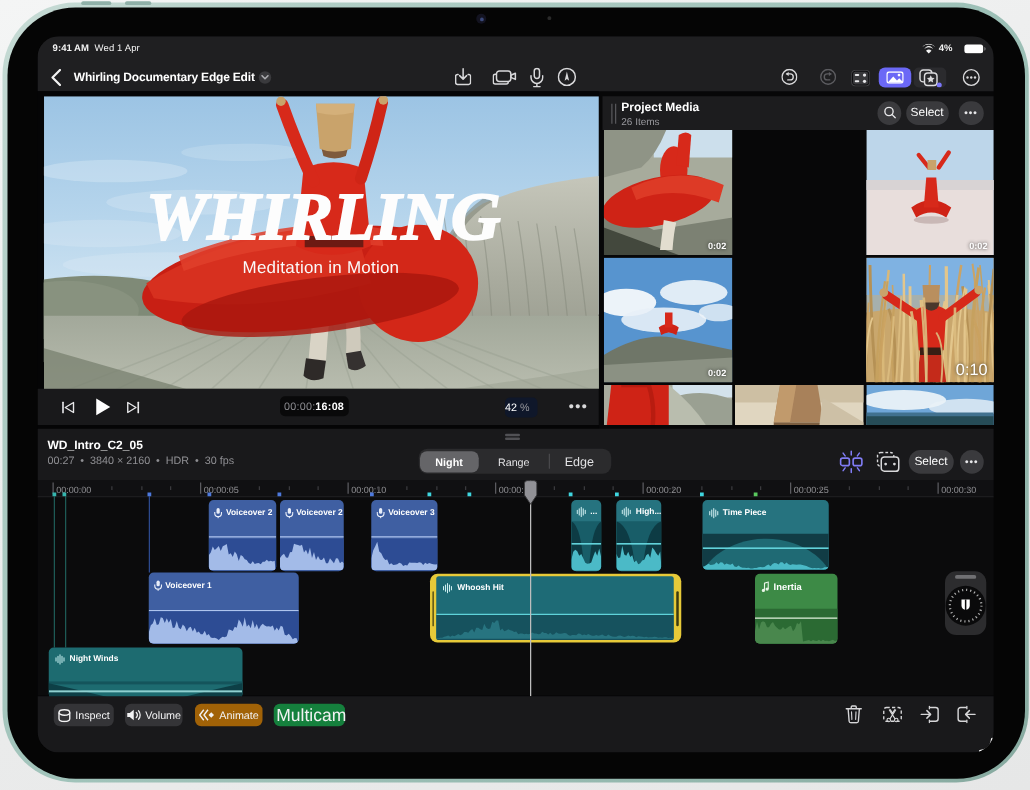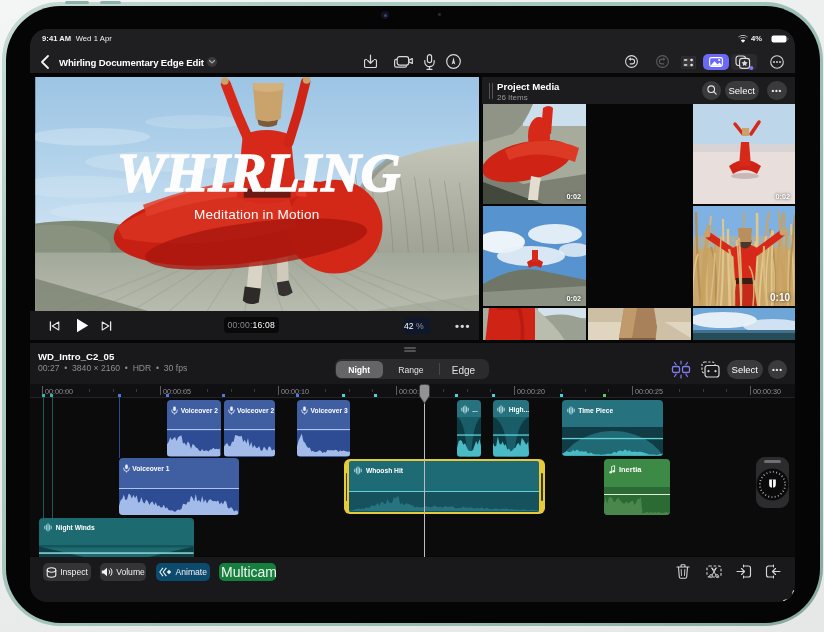--- a/index.html
+++ b/index.html
@@ -185,21 +185,21 @@
 <path d="M1.4 0.8 v8.4" stroke="#e8e8ea" stroke-width="1.3" stroke-linecap="round"></path>
 <path d="M9.8 1 L3.2 5 L9.8 9 Z" fill="none" stroke="#e8e8ea" stroke-width="1.1" stroke-linejoin="round"></path>
     </svg>
 <svg class="ic" style="left:46px;top:288.5px" width="13" height="15" viewBox="0 0 13 15">
 <path d="M1 0.8 L12.2 7.5 L1 14.2 Z" fill="#fff"></path>
     </svg>
 <svg class="ic" style="left:71px;top:291.5px" width="11" height="10" viewBox="0 0 11 10">
 <path d="M9.6 0.8 v8.4" stroke="#e8e8ea" stroke-width="1.3" stroke-linecap="round"></path>
 <path d="M1.2 1 L7.8 5 L1.2 9 Z" fill="none" stroke="#e8e8ea" stroke-width="1.1" stroke-linejoin="round"></path>
     </svg>
-<div class="abs" style="left:194px;top:288px;width:54.5px;height:16px;background:#09090a;border-radius:4px;text-align:center;line-height:16px;font-size:8.6px;letter-spacing:.2px"><span style="color:#8a8a8f">00:00:</span><span style="color:#fff;font-weight:400">16:08</span></div>
+<div class="abs" style="left:194px;top:288px;width:54.5px;height:16px;background:#09090a;border-radius:4px;text-align:center;line-height:16px;font-size:8.6px;letter-spacing:.2px"><span style="color:#8a8a8f">00:00:</span><span style="color:#fff;font-weight:700">16:08</span></div>
 <div class="abs" style="left:374px;top:288.5px;width:25.5px;height:16px;background:#0f172a;border-radius:4px;text-align:left;line-height:16px;font-size:8.6px"><span style="color:#fff">42</span> <span style="color:#9a9a9e">%</span></div>
 <div class="abs" style="left:425px;top:291px;color:#d8d8da;font-size:11.5px;letter-spacing:1.2px;font-weight:700">•••</div>
 <div class="abs" style="left:452px;top:47.5px;width:313px;height:27.5px;background:#1c1c1e"></div>
 <div class="abs" style="left:458.5px;top:54px;width:1.3px;height:16px;background:#56565a"></div>
 <div class="abs" style="left:461.8px;top:54px;width:1.3px;height:16px;background:#56565a"></div>
 <div class="abs w" style="left:467px;top:52px;font-size:9.6px;font-weight:700">Project Media</div>
 <div class="abs" style="left:467px;top:63.5px;font-size:8px;color:#98989d">26 Items</div>
 <div class="cir" style="left:671.7px;top:51.7px;width:19.4px;height:19.4px"></div>
 <svg class="ic" style="left:676.7px;top:56.2px" width="10" height="10" viewBox="0 0 10 10">
 <circle cx="4.2" cy="4.2" r="3.3" stroke="#e8e8ea" stroke-width="1.1" fill="none"></circle>
@@ -313,21 +313,21 @@
         <path d="M11 100 q0 -30 5 -58" stroke="#caa261" stroke-width="2.2" fill="none" opacity="0.9"></path>
         <path d="M91 100 q3 -30 -4 -47" stroke="#caa261" stroke-width="2.3" fill="none" opacity="0.9"></path>
         <path d="M80 100 q3 -30 -1 -50" stroke="#dcbc80" stroke-width="1.6" fill="none" opacity="0.9"></path>
         <path d="M91 100 q3 -30 -5 -51" stroke="#caa261" stroke-width="1.5" fill="none" opacity="0.9"></path>
         <path d="M24 100 q2 -30 4 -69" stroke="#dcbc80" stroke-width="1.5" fill="none" opacity="0.9"></path>
         <path d="M60 100 q3 -30 -4 -40" stroke="#dcbc80" stroke-width="1.5" fill="none" opacity="0.9"></path>
         <path d="M95 100 q0 -30 1 -56" stroke="#dcbc80" stroke-width="1.8" fill="none" opacity="0.9"></path>
         <path d="M41 100 q1 -30 -5 -57" stroke="#dcbc80" stroke-width="2.3" fill="none" opacity="0.9"></path>
         <path d="M74 100 q-4 -30 -3 -60" stroke="#dcbc80" stroke-width="2.1" fill="none" opacity="0.9"></path>
       </svg>
-<div class="abs" style="right:5px;bottom:3px;color:#fff;font-size:10px;font-weight:700;text-shadow:0 0 3px rgba(0,0,0,.8)">0:10</div>
+<div class="abs" style="right:5px;bottom:3px;color:#fff;font-size:13px;font-weight:400;text-shadow:0 0 3px rgba(0,0,0,.8)">0:10</div>
 </div>
 <div class="abs" style="left:453px;top:279px;width:103px;height:31.5px;overflow:hidden">
       <svg width="103" height="100" viewBox="0 0 103 100" style="display:block">
         <rect width="103" height="100" fill="#a8ab9d"></rect>
         <rect x="55" y="0" width="48" height="10" fill="#d3e2ec"></rect>
         <path d="M55 10 Q80 2 103 12 V40 L55 36 Z" fill="#9aa092"></path>
         <path d="M6 0 h46 q8 22 6 36 h-56 Z" fill="#cf2316"></path>
         <path d="M14 0 h22 q5 16 3 34" stroke="#a9170e" stroke-width="3.5" fill="none" opacity="0.6"></path>
         <path d="M52 0 q22 18 32 36 H52 Z" fill="#b9bdae"></path>
       </svg>
@@ -568,21 +568,21 @@
     </svg>
 <div class="abs" style="left:0;top:527.5px;width:765px;height:45.5px;background:#19191b"></div>
 <div class="abs" style="left:13px;top:534px;width:47.5px;height:18px;background:#343437;border-radius:5px;display:flex;align-items:center;justify-content:center;color:#f2f2f3;font-size:8.6px"><svg width="11" height="11" viewBox="0 0 11 11" style="margin-right:3.5px">
 <ellipse cx="5.5" cy="3" rx="4.3" ry="2.2" fill="none" stroke="#f2f2f3" stroke-width="1.1"></ellipse>
 <path d="M1.2 3 v5 a4.3 2.2 0 0 0 8.6 0 v-5" fill="none" stroke="#f2f2f3" stroke-width="1.1"></path>
       </svg>Inspect</div>
 <div class="abs" style="left:69.5px;top:534px;width:46.5px;height:18px;background:#343437;border-radius:5px;display:flex;align-items:center;justify-content:center;color:#f2f2f3;font-size:8.6px"><svg width="12" height="10" viewBox="0 0 12 10" style="margin-right:3.5px">
 <path d="M0.8 3.4 h2 L6 0.8 v8.4 L2.8 6.6 h-2 Z" fill="#f2f2f3"></path>
 <path d="M8 3 a2.6 2.6 0 0 1 0 4 M9.8 1.6 a5 5 0 0 1 0 6.8" stroke="#f2f2f3" stroke-width="1" fill="none" stroke-linecap="round"></path>
       </svg>Volume</div>
-<div class="abs" style="left:126px;top:534px;width:54px;height:18px;background:#0c4a6e;border-radius:5px;display:flex;align-items:center;justify-content:center;color:#f2f2f3;font-size:8.6px"><svg width="13" height="10" viewBox="0 0 13 10" style="margin-right:3.5px">
+<div class="abs" style="left:126px;top:534px;width:54px;height:18px;background:#a16207;border-radius:5px;display:flex;align-items:center;justify-content:center;color:#f2f2f3;font-size:8.6px"><svg width="13" height="10" viewBox="0 0 13 10" style="margin-right:3.5px">
 <path d="M4 0.8 L0.8 5 L4 9.2 M7.4 0.8 L4.2 5 L7.4 9.2" stroke="#f2f2f3" stroke-width="1.1" fill="none" stroke-linejoin="round"></path>
 <path d="M10 2.8 L12.2 5 L10 7.2 L7.8 5 Z" fill="#f2f2f3"></path>
       </svg>Animate</div>
 <div class="abs" style="left:188.5px;top:534px;width:57.5px;height:18px;background:#15803d;border-radius:5px;display:flex;align-items:center;justify-content:center;color:#f2f2f3;font-size:14px"><svg width="11" height="11" viewBox="0 0 11 11" style="margin-right:3.5px">
 <rect x="0.8" y="0.8" width="4" height="4" rx="1" stroke="#f2f2f3" stroke-width="1" fill="none"></rect>
 <rect x="6.2" y="0.8" width="4" height="4" rx="1" stroke="#f2f2f3" stroke-width="1" fill="none"></rect>
 <rect x="0.8" y="6.2" width="4" height="4" rx="1" stroke="#f2f2f3" stroke-width="1" fill="none"></rect>
 <rect x="6.2" y="6.2" width="4" height="4" rx="1" stroke="#f2f2f3" stroke-width="1" fill="none"></rect>
       </svg>Multicam</div>
 <div class="abs" style="left:646px;top:535px">

